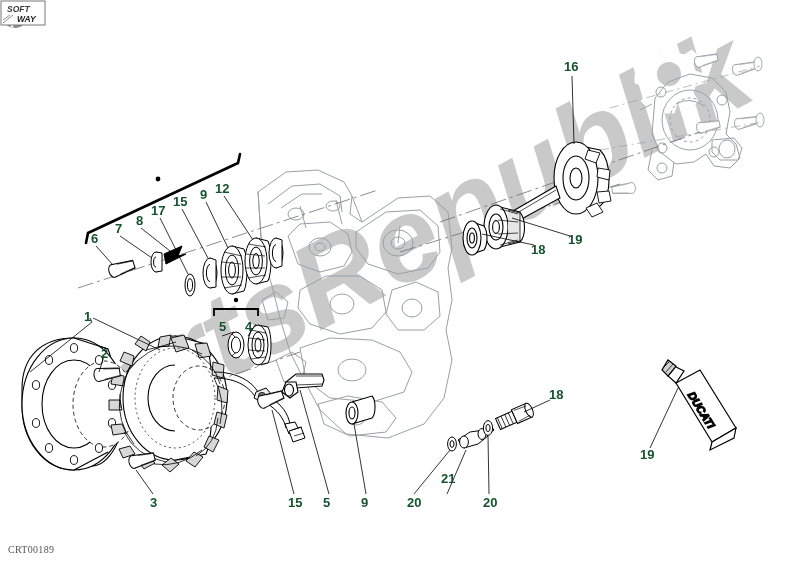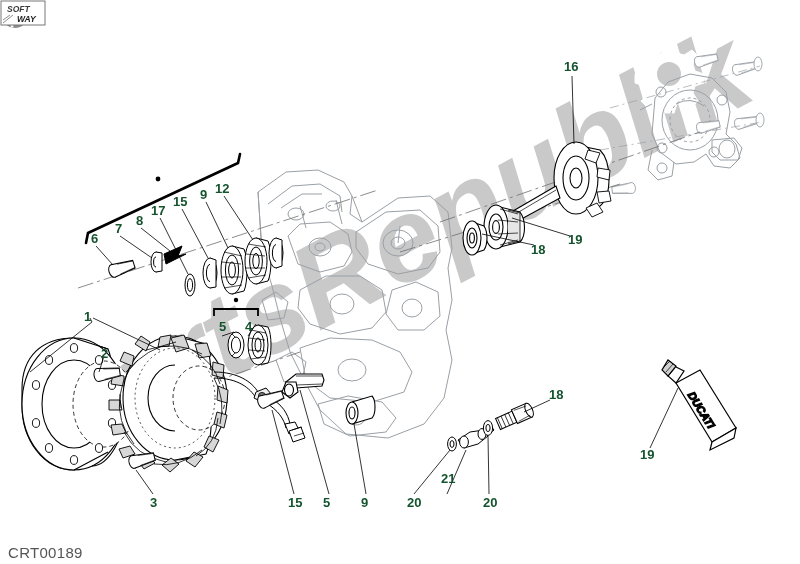--- a/index.html
+++ b/index.html
@@ -4,22 +4,22 @@
 <title>Parts Diagram</title>
 <style>
   html,body{margin:0;padding:0;background:#ffffff;}
   body{width:800px;height:564px;overflow:hidden;
        font-family:"Liberation Sans","DejaVu Sans",sans-serif;}
   #stage{position:relative;width:800px;height:564px;background:#fff;}
   #stage svg{position:absolute;left:0;top:0;}
   .num{position:absolute;font-family:"Liberation Sans",sans-serif;
        font-weight:bold;font-size:13px;color:#14532d;line-height:1;
        letter-spacing:0px;white-space:nowrap;}
-  #diagcode{position:absolute;left:8px;top:544px;font-size:15px;
-       color:#555;font-family:Liberation Sans, sans-serif;letter-spacing:.3px;}
+  #diagcode{position:absolute;left:8px;top:544px;font-size:10px;
+       color:#555;font-family:Liberation Serif, serif;letter-spacing:.3px;}
   #brandmark{position:absolute;right:6px;top:4px;width:46px;height:26px;}
   #corner-logo{position:absolute;left:8px;top:6px;width:30px;height:30px;}
   .wm{fill:#c9c9c9;}
 </style>
 </head>
 <body>
 
 <div id="stage">
 
   <svg width="800" height="564" viewBox="0 0 800 564">

